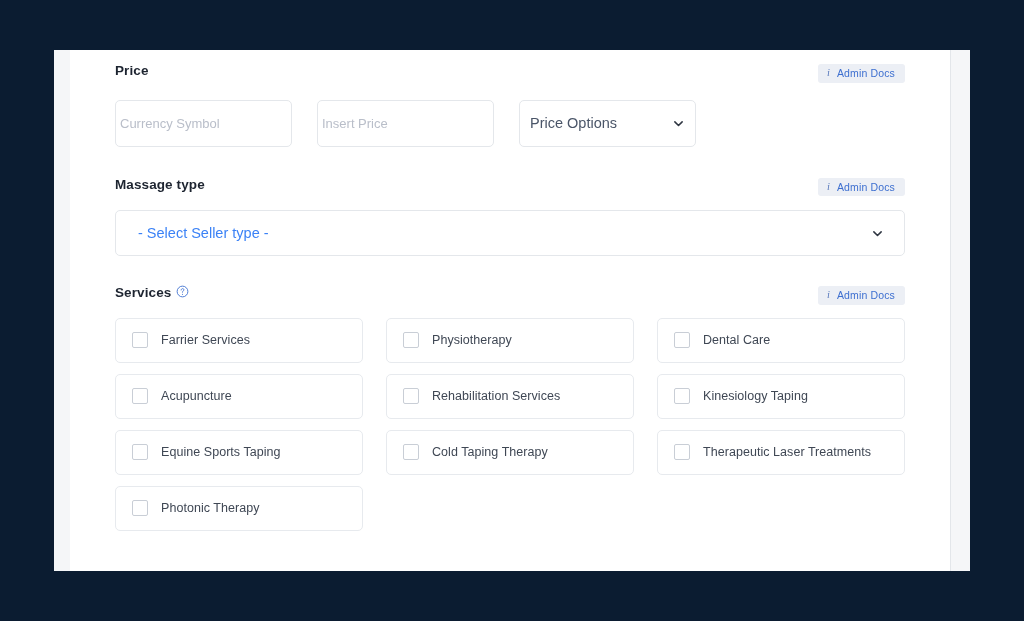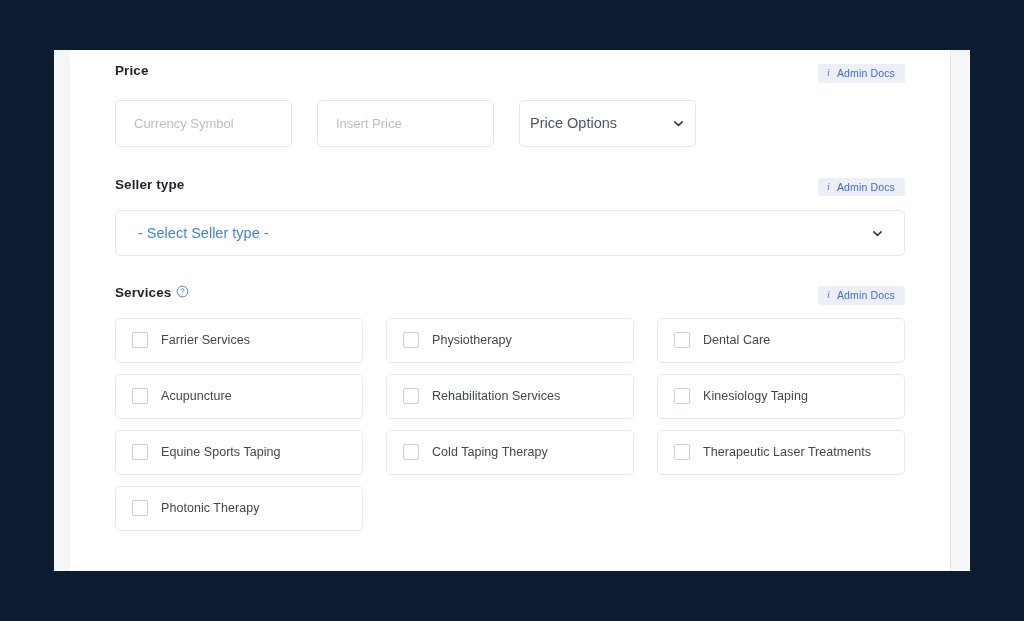--- a/index.html
+++ b/index.html
@@ -115,21 +115,21 @@
   }
 
   .input-box {
     width: 177px;
     height: 47px;
     border: 1px solid #e4e7eb;
     border-radius: 5px;
     background: #ffffff;
     display: flex;
     align-items: center;
-    padding: 0 18px;
+    padding: 0 4px;
     font-size: 13px;
     color: #b9bec9;
     cursor: text;
   }
   .input-box .ph { pointer-events: none; }
 
   .select-box {
     width: 177px;
     height: 47px;
     border: 1px solid #e4e7eb;
@@ -250,21 +250,21 @@
             <svg width="13" height="13" viewBox="0 0 16 16" fill="none">
               <path d="M3.5 6 L8 10.5 L12.5 6" stroke="#2f3642" stroke-width="1.9" stroke-linecap="round" stroke-linejoin="round"></path>
             </svg>
           </span>
         </div>
       </div>
     </section>
 
     <section class="seller-section">
       <div class="section-head">
-        <div class="field-label">Seller type</div>
+        <div class="field-label">Massage type</div>
         <div class="admin-docs">
           <span class="i-glyph">i</span>
           <span class="ad-label">Admin Docs</span>
         </div>
       </div>
 
       <div class="wide-select">
         <span>- Select Seller type -</span>
         <span class="chev">
           <svg width="13" height="13" viewBox="0 0 16 16" fill="none">

